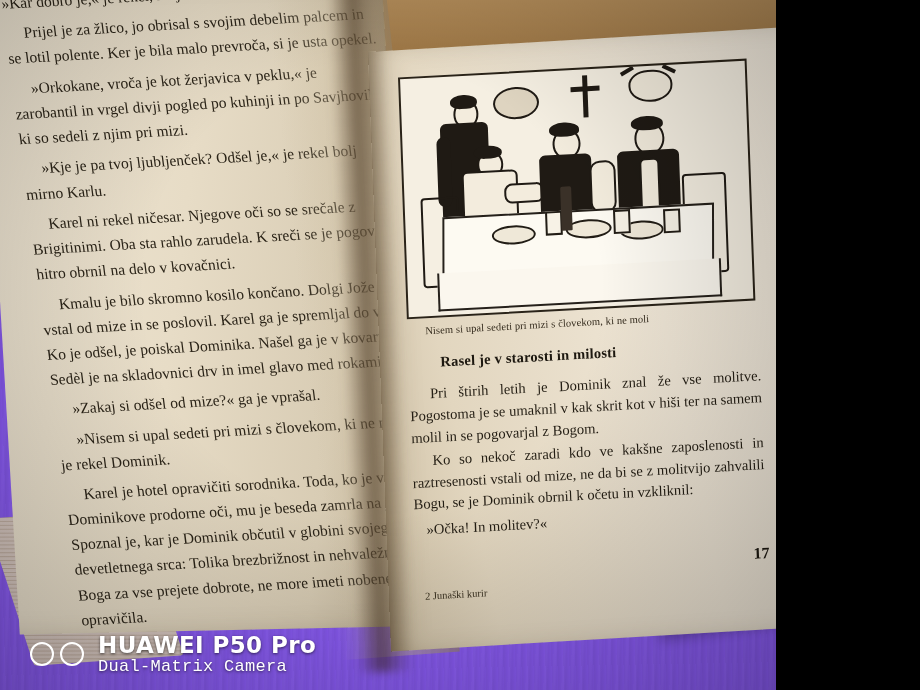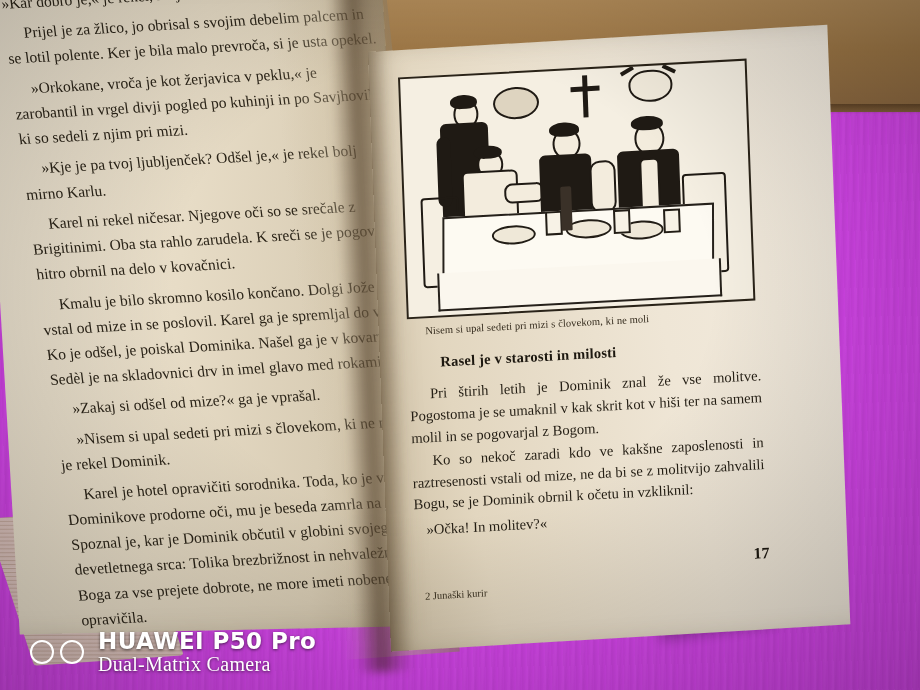--- a/index.html
+++ b/index.html
@@ -8,24 +8,24 @@
     background: #000;
   }
   body {
     width: 920px;
     height: 690px;
     overflow: hidden;
     font-family: "Liberation Sans", sans-serif;
   }
   .photo {
     position: relative;
-    width: 920px;
+    width: 776px;
     height: 690px;
     overflow: hidden;
-    background: #d946ef;
+    background: #8b5cf6;
   }
   
   .desk {
     position: absolute;
     inset: 0;
     background:
       linear-gradient(180deg, #7a5across 0%, #7a5a36 0%, #8a6a42 18%, #7e5f3c 40%, #6d4f30 70%, #5a3f26 100%);
   }
   .desk-grain {
     position: absolute;
@@ -317,23 +317,23 @@
     border-radius: 50%;
   }
   .wm-brand {
     font-size: 23px;
     font-weight: bold;
     letter-spacing: .4px;
     font-family: "DejaVu Sans", sans-serif;
     line-height: 1.05;
   }
   .wm-sub {
-    font-size: 20px;
+    font-size: 17px;
     letter-spacing: .3px;
-    font-family: Liberation Serif, serif;
+    font-family: Liberation Mono, monospace;
   }
   .vignette {
     position: absolute;
     inset: 0;
     pointer-events: none;
     background: radial-gradient(ellipse at 48% 42%, rgba(0,0,0,0) 40%, rgba(0,0,0,.28) 100%);
   }
 </style>
 </head>
 <body>

